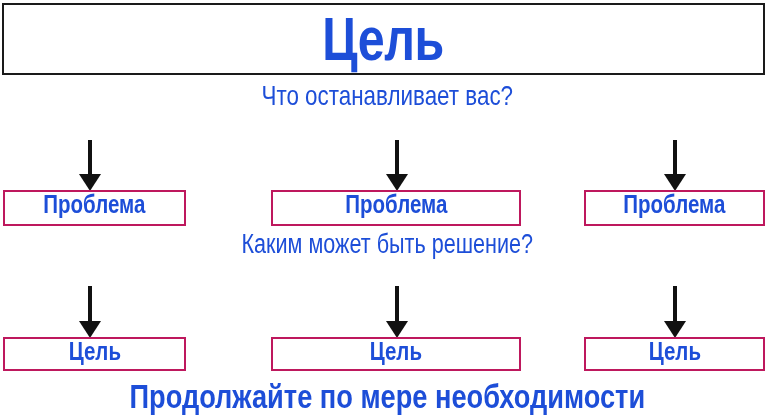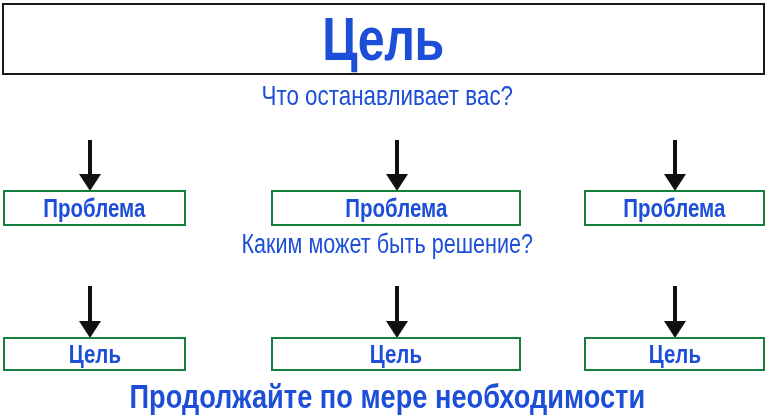--- a/index.html
+++ b/index.html
@@ -58,25 +58,24 @@
     transform-origin: center center;
   }
   .caption-1 { top: 82px;  font-size: 28px; line-height: 28px; }
   .caption-2 { top: 231px; font-size: 27px; line-height: 27px; }
   .caption-3 { top: 382px; font-size: 34px; line-height: 29px; font-weight: bold; }
   .caption-3 span { font-weight: bold; }
 
   
   .item-box {
     position: absolute;
-    border: 2px solid #15803d;
+    border: 2px solid #be185d;
     box-sizing: border-box;
     background: #ffffff;
     display: flex;
-    align-items: center;
     justify-content: center;
   }
   .item-label {
     font-family: "Liberation Sans Narrow", "Liberation Sans", sans-serif;
     font-weight: bold;
     font-size: 25px;
     line-height: 25px;
     white-space: nowrap;
     transform: scaleX(0.82);
     transform-origin: center center;

